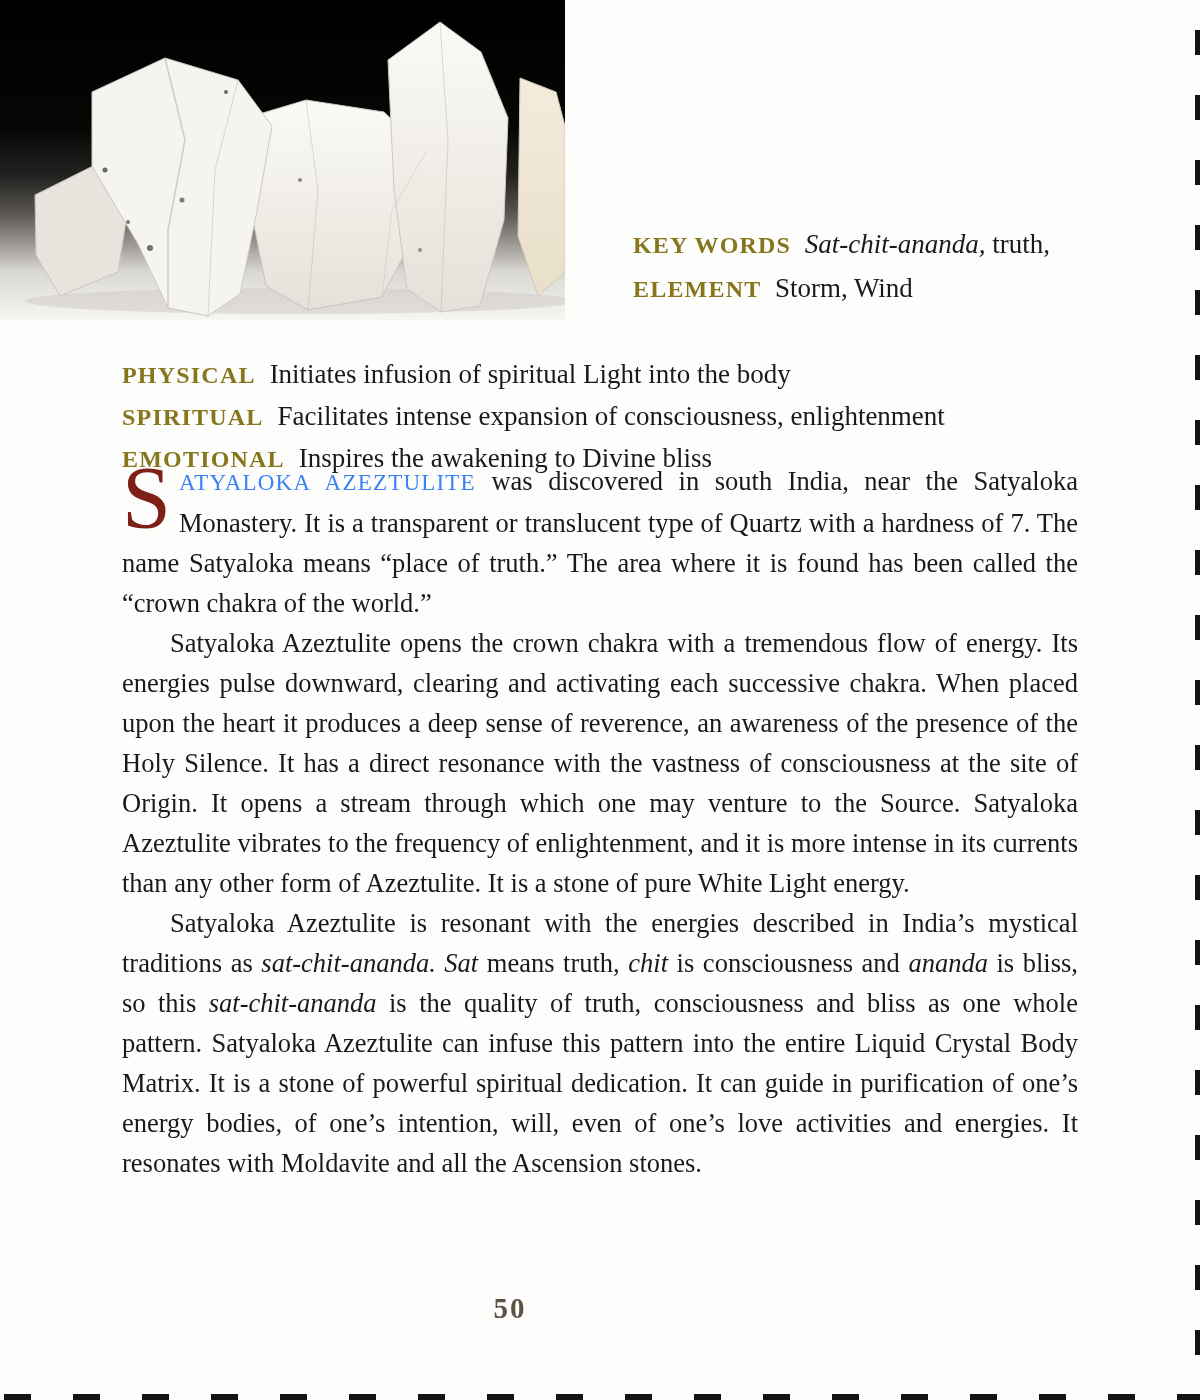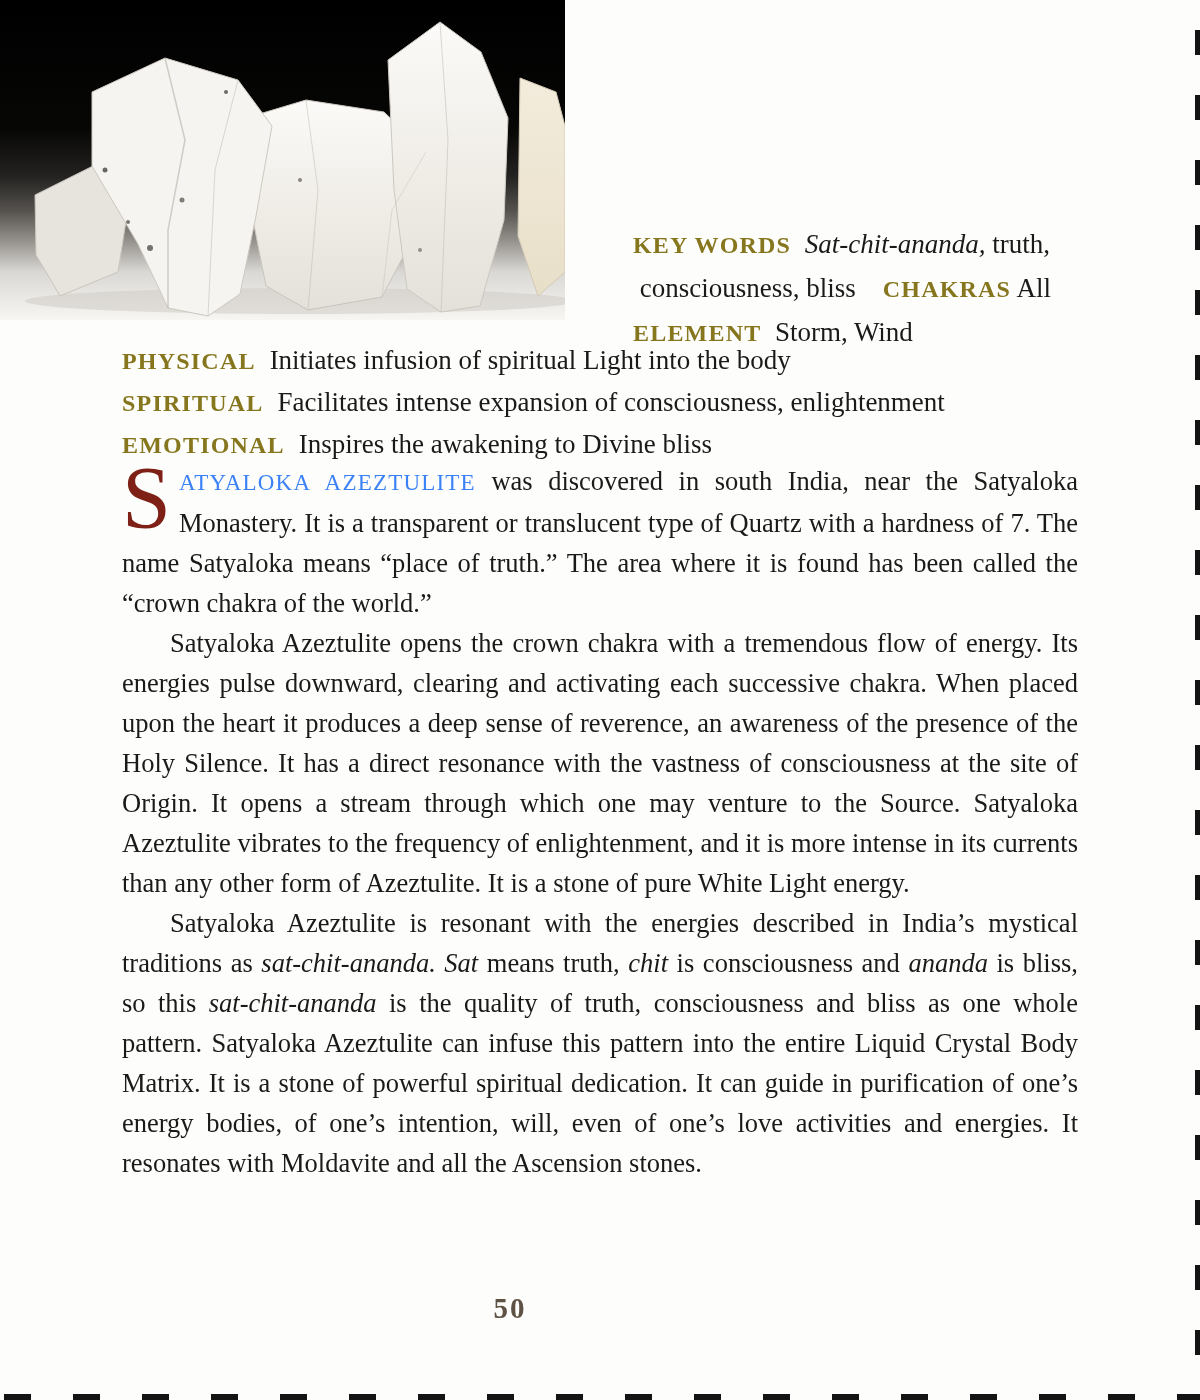--- a/index.html
+++ b/index.html
@@ -22,21 +22,21 @@
 
   
   .keywords {
     position:absolute; left:597px; top:223px; width:460px;
     font-size:27px; line-height:43px;
   }
   .kw-line { white-space:pre-wrap;margin-left:36px; }
 
   
   .attrs {
-    position:absolute; left:122px; top:340px; width:980px;
+    position:absolute; left:122px; top:354px; width:980px;
     font-size:27px; line-height:41px;
   }
   .lbl {
     font-weight:bold; color:#86761d;
     font-size:24px; letter-spacing:1.2px;
   }
   .attr-line .lbl { margin-right:14px; }
 
   
   .body-text {
@@ -115,21 +115,20 @@
       <circle cx="226" cy="92" r="2" fill="#6f6c66"></circle>
       <circle cx="182" cy="200" r="2.5" fill="#807d75"></circle>
       <circle cx="300" cy="180" r="2" fill="#8a877f"></circle>
       <circle cx="420" cy="250" r="2" fill="#938f86"></circle>
     </svg>
   </div>
 
 
   <div class="keywords">
     <div class="kw-line"><span class="lbl">KEY WORDS</span><span>  </span><span class="seg-i">Sat-chit-ananda,</span><span> truth,</span></div>
-    <div class="kw-line"><span> consciousness, bliss</span><span>    </span><span class="lbl">CHAKRAS</span><span> All</span></div>
     <div class="kw-line"><span class="lbl">ELEMENT</span><span>  </span><span>Storm, Wind</span></div>
   </div>
 
   <div class="attrs">
     <div class="attr-line">
       <span class="lbl">PHYSICAL</span><span>Initiates infusion of spiritual Light into the body</span>
     </div>
     <div class="attr-line">
       <span class="lbl">SPIRITUAL</span><span>Facilitates intense expansion of consciousness, enlightenment</span>
     </div>

